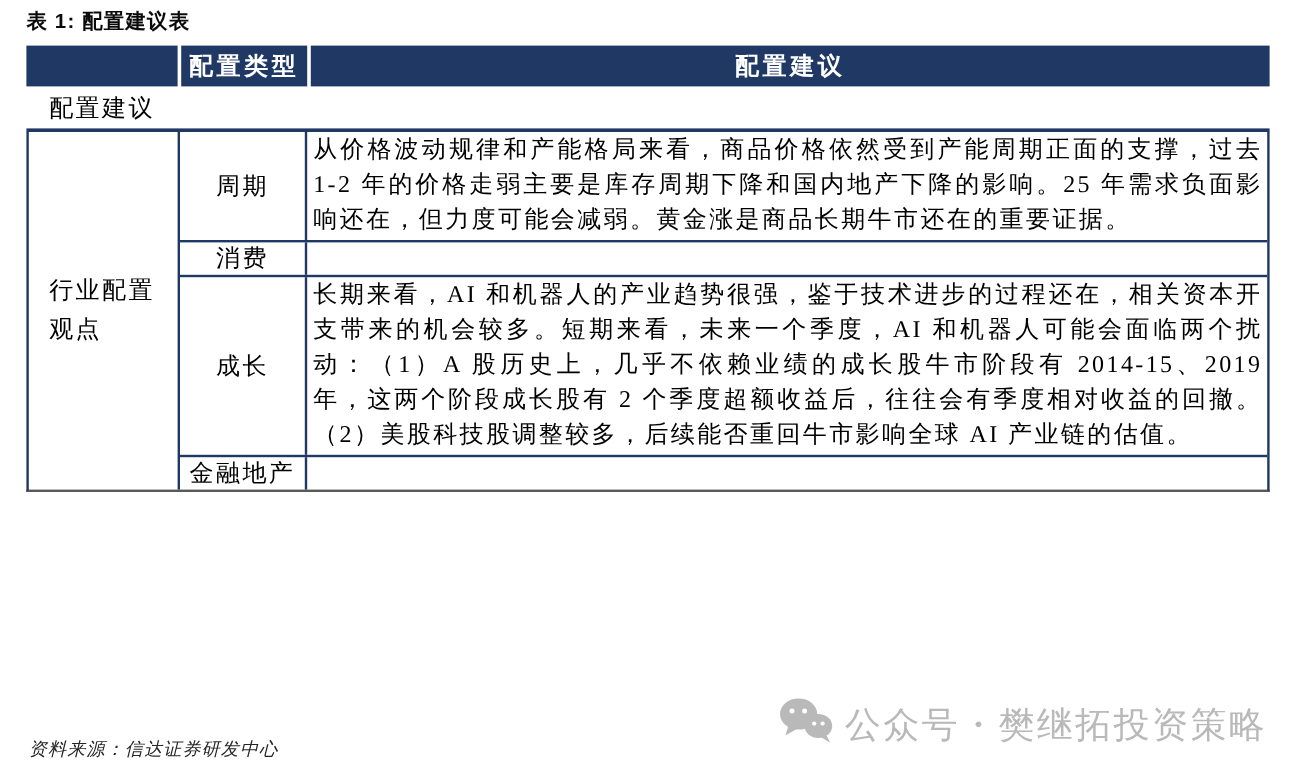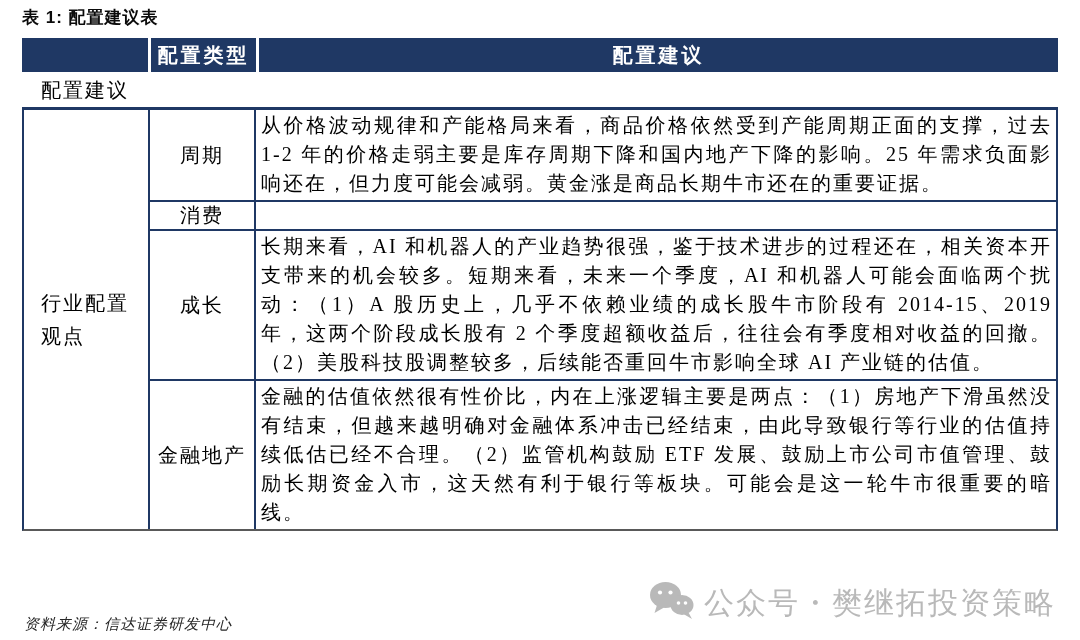--- a/index.html
+++ b/index.html
@@ -110,21 +110,20 @@
         <div class="type-cell">消费</div>
       </div>
 
       <div class="trow">
         <div class="type-cell">成长</div>
         <div class="text-cell">长期来看，AI 和机器人的产业趋势很强，鉴于技术进步的过程还在，相关资本开支带来的机会较多。短期来看，未来一个季度，AI 和机器人可能会面临两个扰动：（1）A 股历史上，几乎不依赖业绩的成长股牛市阶段有 2014-15、2019 年，这两个阶段成长股有 2 个季度超额收益后，往往会有季度相对收益的回撤。（2）美股科技股调整较多，后续能否重回牛市影响全球 AI 产业链的估值。</div>
       </div>
 
       <div class="trow">
         <div class="type-cell">金融地产</div>
-        <div class="text-cell">金融的估值依然很有性价比，内在上涨逻辑主要是两点：（1）房地产下滑虽然没有结束，但越来越明确对金融体系冲击已经结束，由此导致银行等行业的估值持续低估已经不合理。（2）监管机构鼓励 ETF 发展、鼓励上市公司市值管理、鼓励长期资金入市，这天然有利于银行等板块。可能会是这一轮牛市很重要的暗线。</div>
       </div>
 
     </div>
   </div>
 
 </div>
 
 <div class="source-note">资料来源：信达证券研发中心</div>
 
 <div class="watermark">

